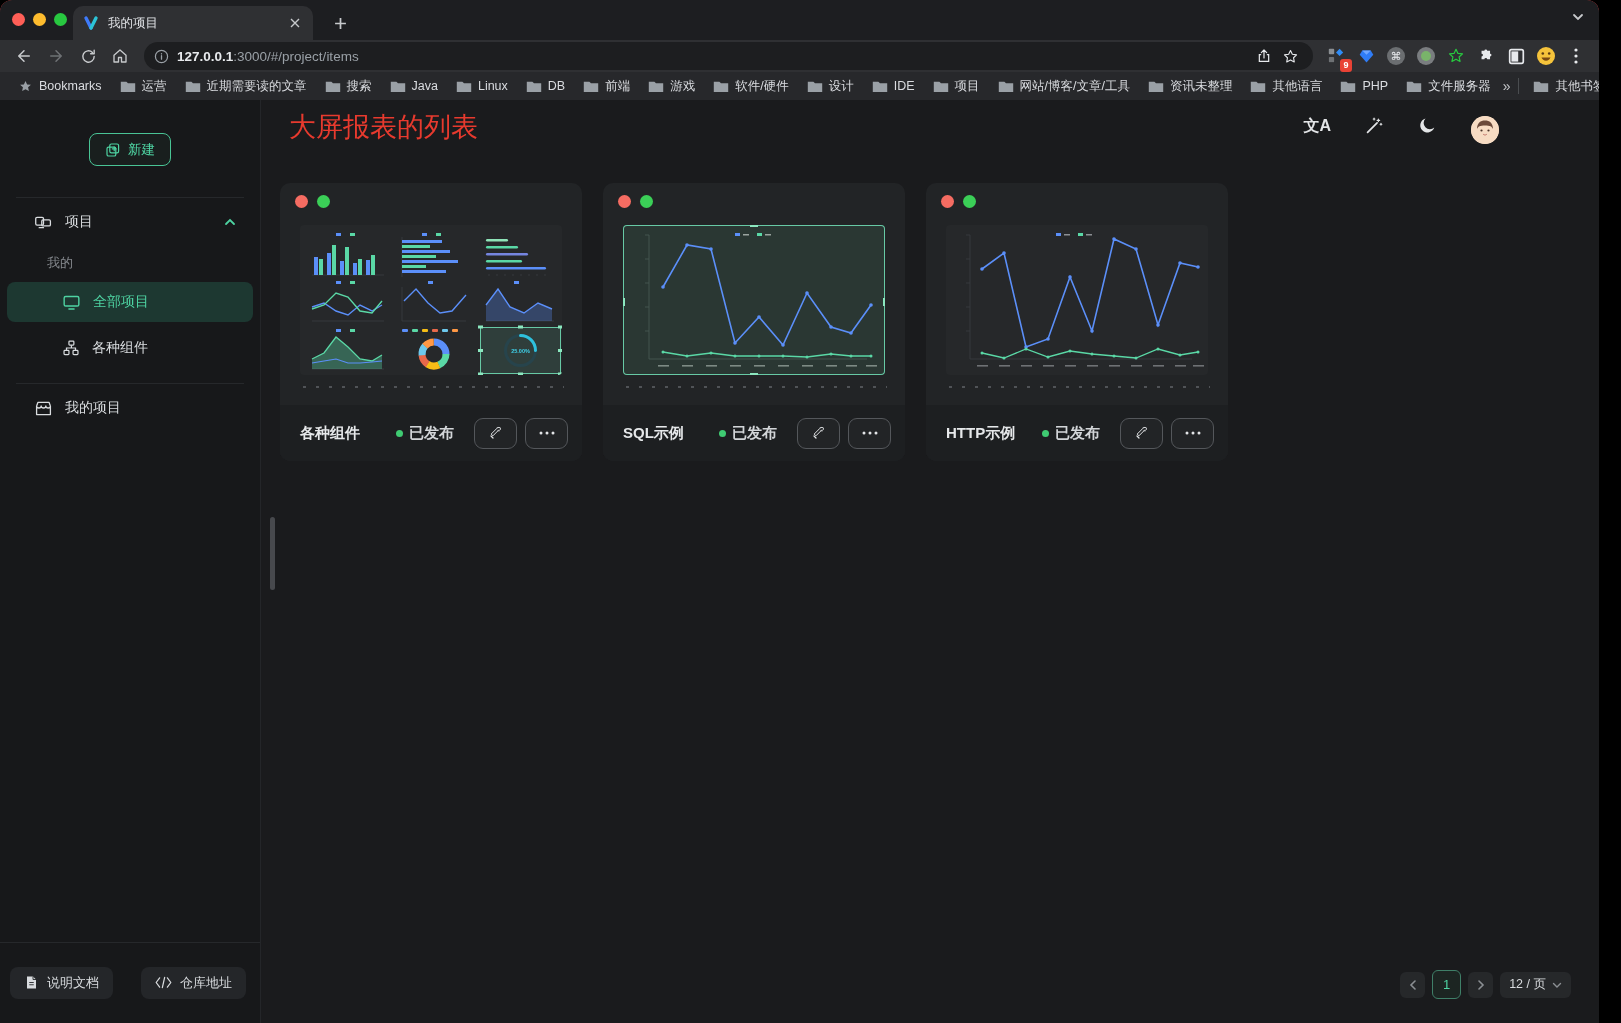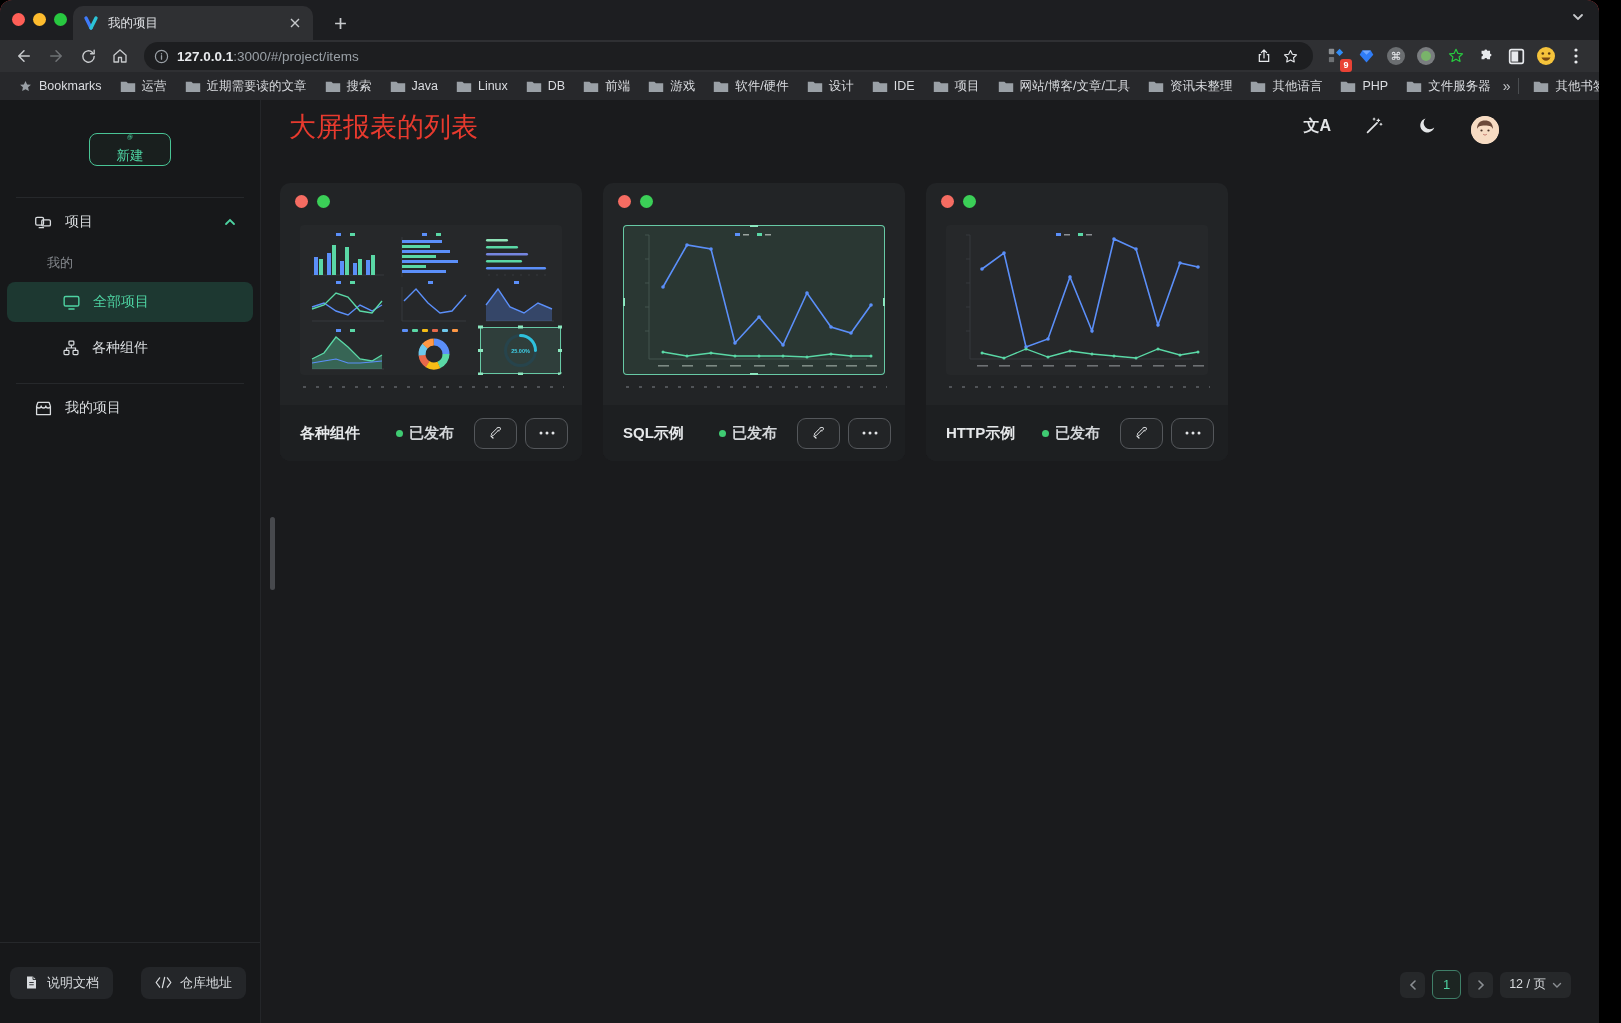--- a/index.html
+++ b/index.html
@@ -32,21 +32,21 @@
   
   .bookmarks{height:28px;background:#27282b;display:flex;align-items:center;padding:0 12px;gap:6px;font-size:12.5px;color:#dadce0;overflow:hidden;}
   .bm{display:flex;align-items:center;gap:6px;padding:2px 6px;border-radius:6px;white-space:nowrap;flex:none;}
   .bm-right{margin-left:auto;display:flex;align-items:center;gap:8px;flex:none;}
   .bm-sep{width:1px;height:16px;background:#4a4d50;}
 
   
   .app{position:relative;height:923px;display:flex;background:#1a1b1d;}
   .sidebar{width:260px;background:#17181a;border-right:1px solid #242629;position:relative;flex:none;}
   .btn-new{position:absolute;left:89px;top:33px;width:80px;height:31px;border:1px solid #49c495;border-radius:8px;
-           color:#4ed3a2;display:flex;align-items:center;justify-content:center;gap:7px;font-size:13.5px;background:rgba(78,211,162,0.04);flex-direction:column;}
+           color:#4ed3a2;display:flex;align-items:center;justify-content:center;gap:7px;font-size:13.5px;background:rgba(78,211,162,0.04);}
   .sb-divider{position:absolute;left:16px;right:16px;height:1px;background:#26282b;}
   .sb-row{position:absolute;left:0;width:260px;height:36px;display:flex;align-items:center;color:#d9dcdf;font-size:14px;gap:12px;box-sizing:border-box;}
   .sb-label{flex:1;}
   .sb-sub{color:#85898e;font-size:13px;}
   .sb-active{left:7px;width:246px;background:#1d3831;border-radius:8px;color:#4ed3a2;height:40px;}
   .sb-footer{position:absolute;bottom:1px;left:0;width:260px;height:80px;border-top:1px solid #26282b;display:flex;align-items:center;padding:0 10px;gap:28px;box-sizing:border-box;}
   .sb-fbtn{height:32px;background:#242629;border-radius:8px;display:flex;align-items:center;gap:8px;color:#d9dcdf;font-size:13px;padding:0 14px;}
 
   
   .content{position:relative;flex:1;background:#1a1b1d;}

